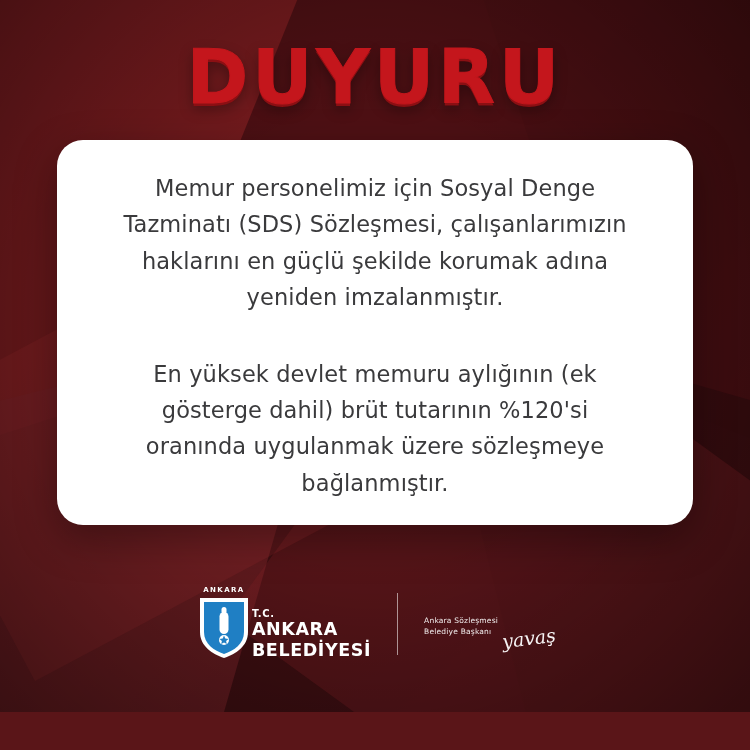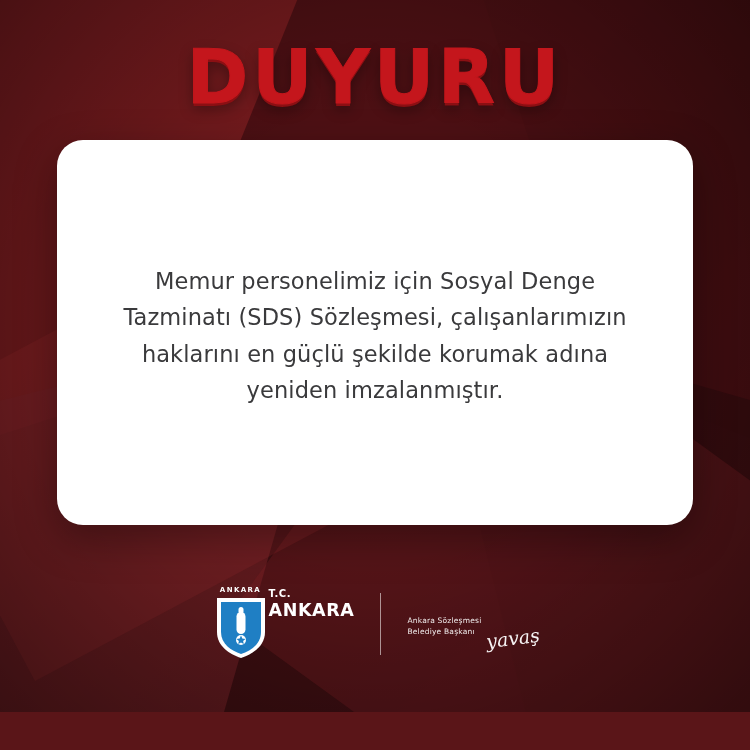--- a/index.html
+++ b/index.html
@@ -140,21 +140,21 @@
     width: 100%;
     display: flex;
     align-items: center;
     justify-content: center;
     gap: 0;
     z-index: 6;
   }
 
   .ankara-lock {
     display: flex;
-    align-items: flex-start;
+    align-items: flex-end;
   }
 
   .crest {
     width: 56px;
     height: 72px;
     position: relative;
   }
   .crest .shield {
     position: absolute;
     left: 0; top: 0;
@@ -234,39 +234,41 @@
   <div class="facet f3"></div>
   <div class="facet f4"></div>
   <div class="facet f5"></div>
   <div class="facet f6"></div>
   <div class="vignette"></div>
 
   <div class="title">DUYURU</div>
 
   <div class="card">
     <p class="para p1">Memur personelimiz için Sosyal Denge Tazminatı (SDS) Sözleşmesi, çalışanlarımızın haklarını en güçlü şekilde korumak adına yeniden imzalanmıştır.</p>
+    <p class="para p2">En yüksek devlet memuru aylığının (ek gösterge dahil) brüt tutarının %120'si oranında uygulanmak üzere sözleşmeye bağlanmıştır.</p>
   </div>
 
   <div class="footer">
 
     <div class="ankara-lock">
       <div class="crest">
         <span class="ankara-word">ANKARA</span>
         <svg class="shield" viewBox="0 0 56 72" xmlns="http://www.w3.org/2000/svg" aria-hidden="true">
           <path d="M4 10 H52 V44 C52 58 40 66 28 70 C16 66 4 58 4 44 Z" fill="#ffffff"></path>
           <path d="M8 14 H48 V44 C48 56 38 62.5 28 66 C18 62.5 8 56 8 44 Z" fill="#1f7fc4"></path>
           <rect x="23.5" y="24" width="9" height="22" rx="4.5" fill="#ffffff"></rect>
           <rect x="25.5" y="19" width="5" height="7" rx="2.5" fill="#ffffff"></rect>
           <circle cx="28" cy="52" r="5" fill="#ffffff"></circle>
           <path d="M28 47.6 l1.3 3.0 3.2 .3 -2.4 2.1 .7 3.1 -2.8 -1.7 -2.8 1.7 .7 -3.1 -2.4 -2.1 3.2 -.3 Z" fill="#1f7fc4"></path>
         </svg>
       </div>
       <div class="tc-text">
         <div class="l1">T.C.</div>
         <div class="l2">ANKARA</div>
+        <div class="l4">BELEDİYESİ</div>
       </div>
     </div>
 
     <div class="divider"></div>
 
     <div class="mansur">
       <div class="role">
         <div>Ankara Sözleşmesi</div>
         <div>Belediye Başkanı</div>
       </div>

